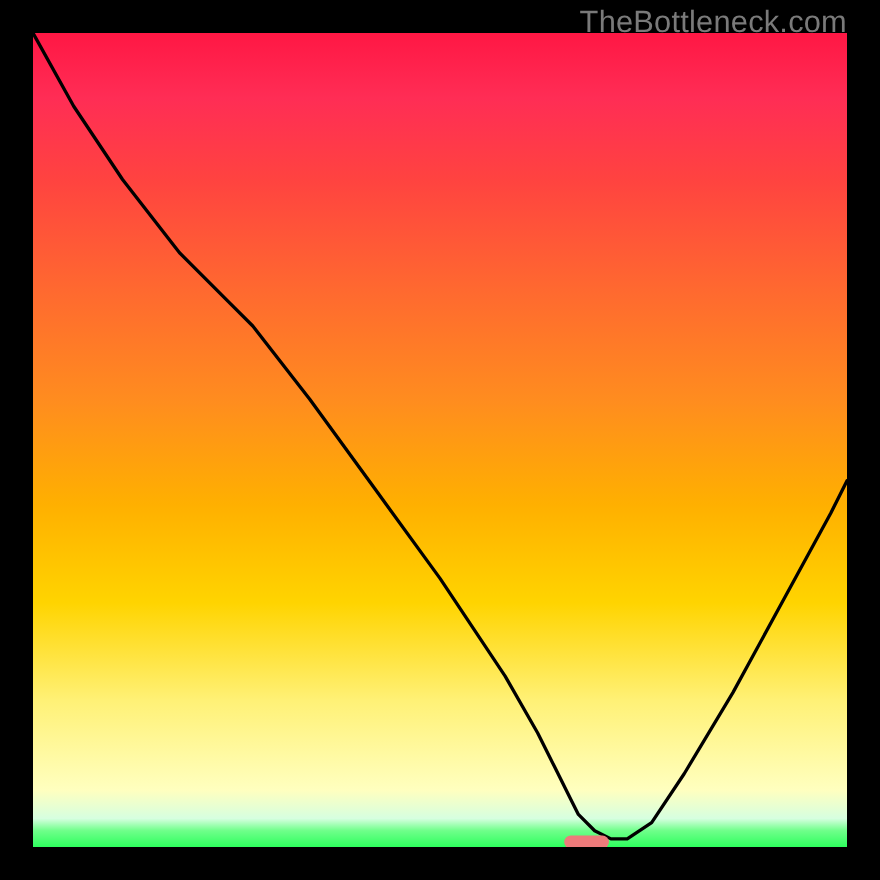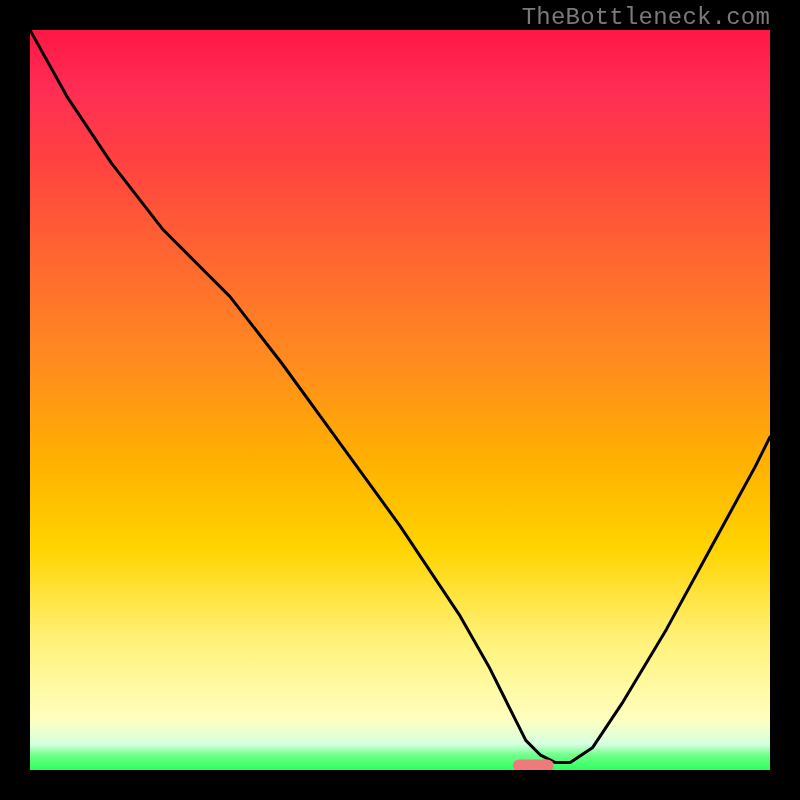--- a/index.html
+++ b/index.html
@@ -49,23 +49,23 @@
   }
   .curve-svg {
     position: absolute;
     inset: 0;
   }
   .watermark {
     position: absolute;
     top: 4px;
     right: 30px;
     color: #7a7a7a;
-    font-size: 24px;
+    font-size: 28px;
     letter-spacing: 0.2px;
-    font-family: Liberation Mono, monospace;
+    font-family: Liberation Sans, sans-serif;
   }
 </style>
 </head>
 <body>
 
 <div class="frame">
 
   <div class="watermark">TheBottleneck.com</div>
 
   <div class="plot-area">

